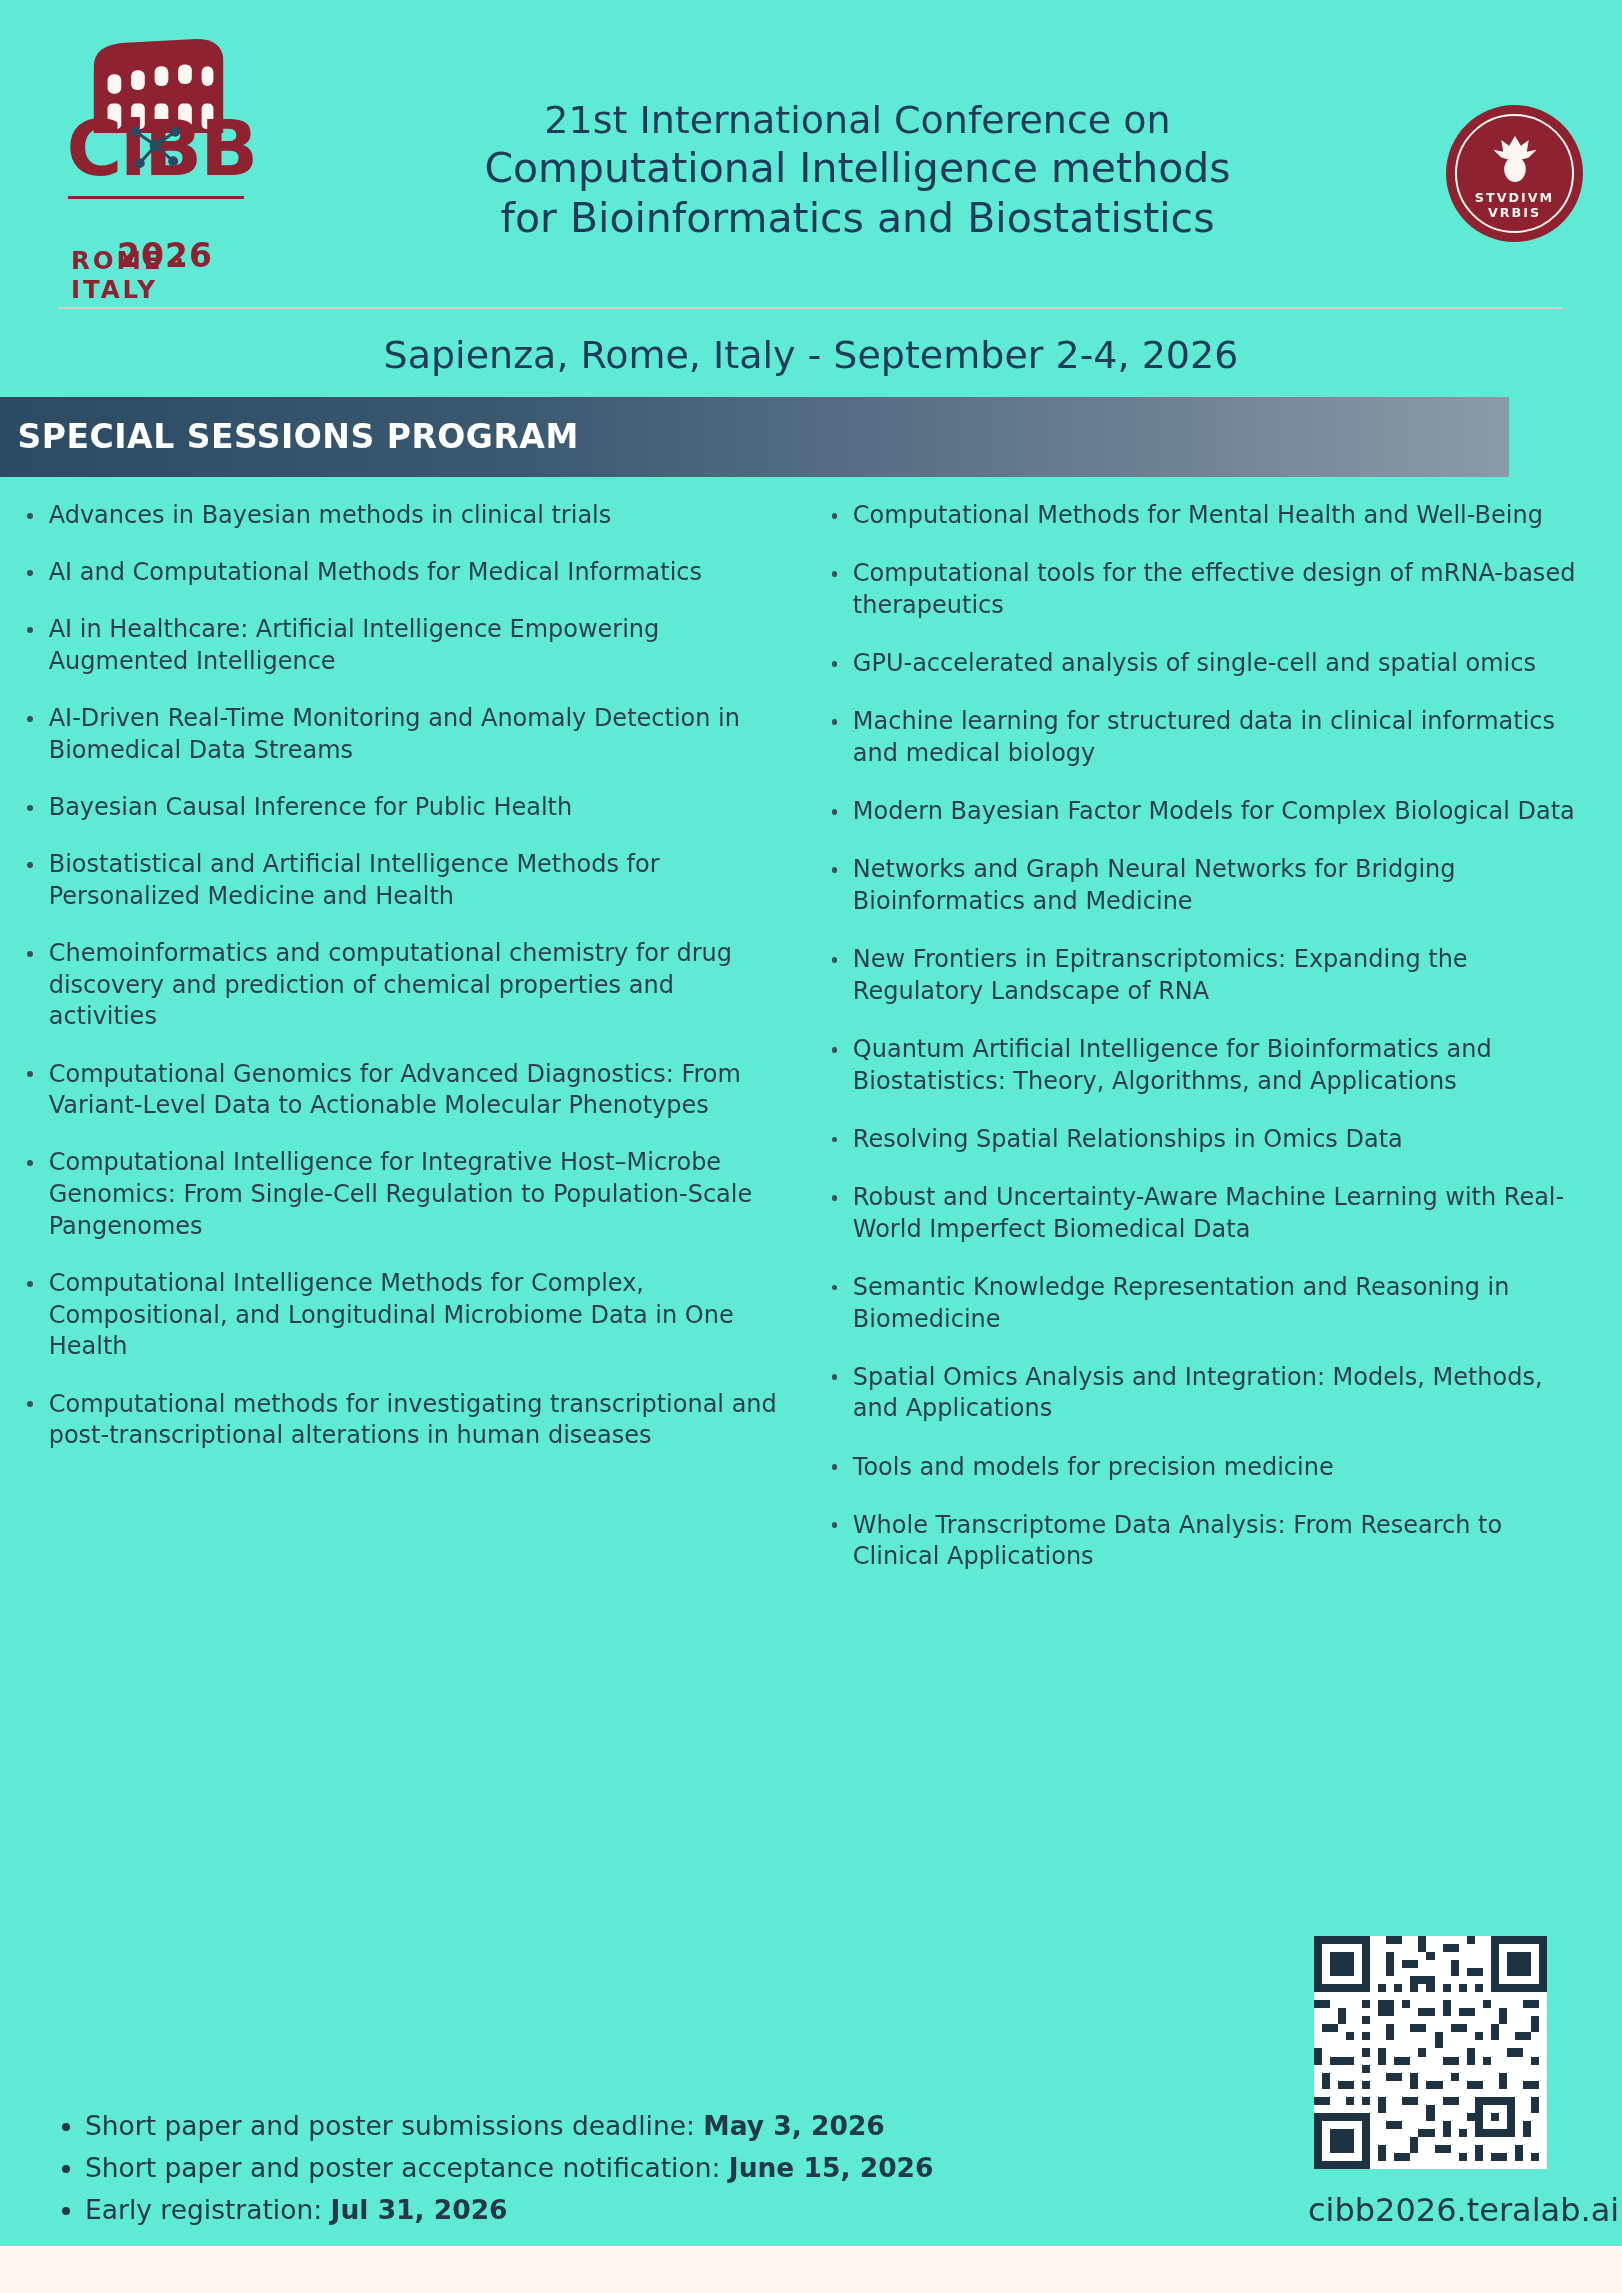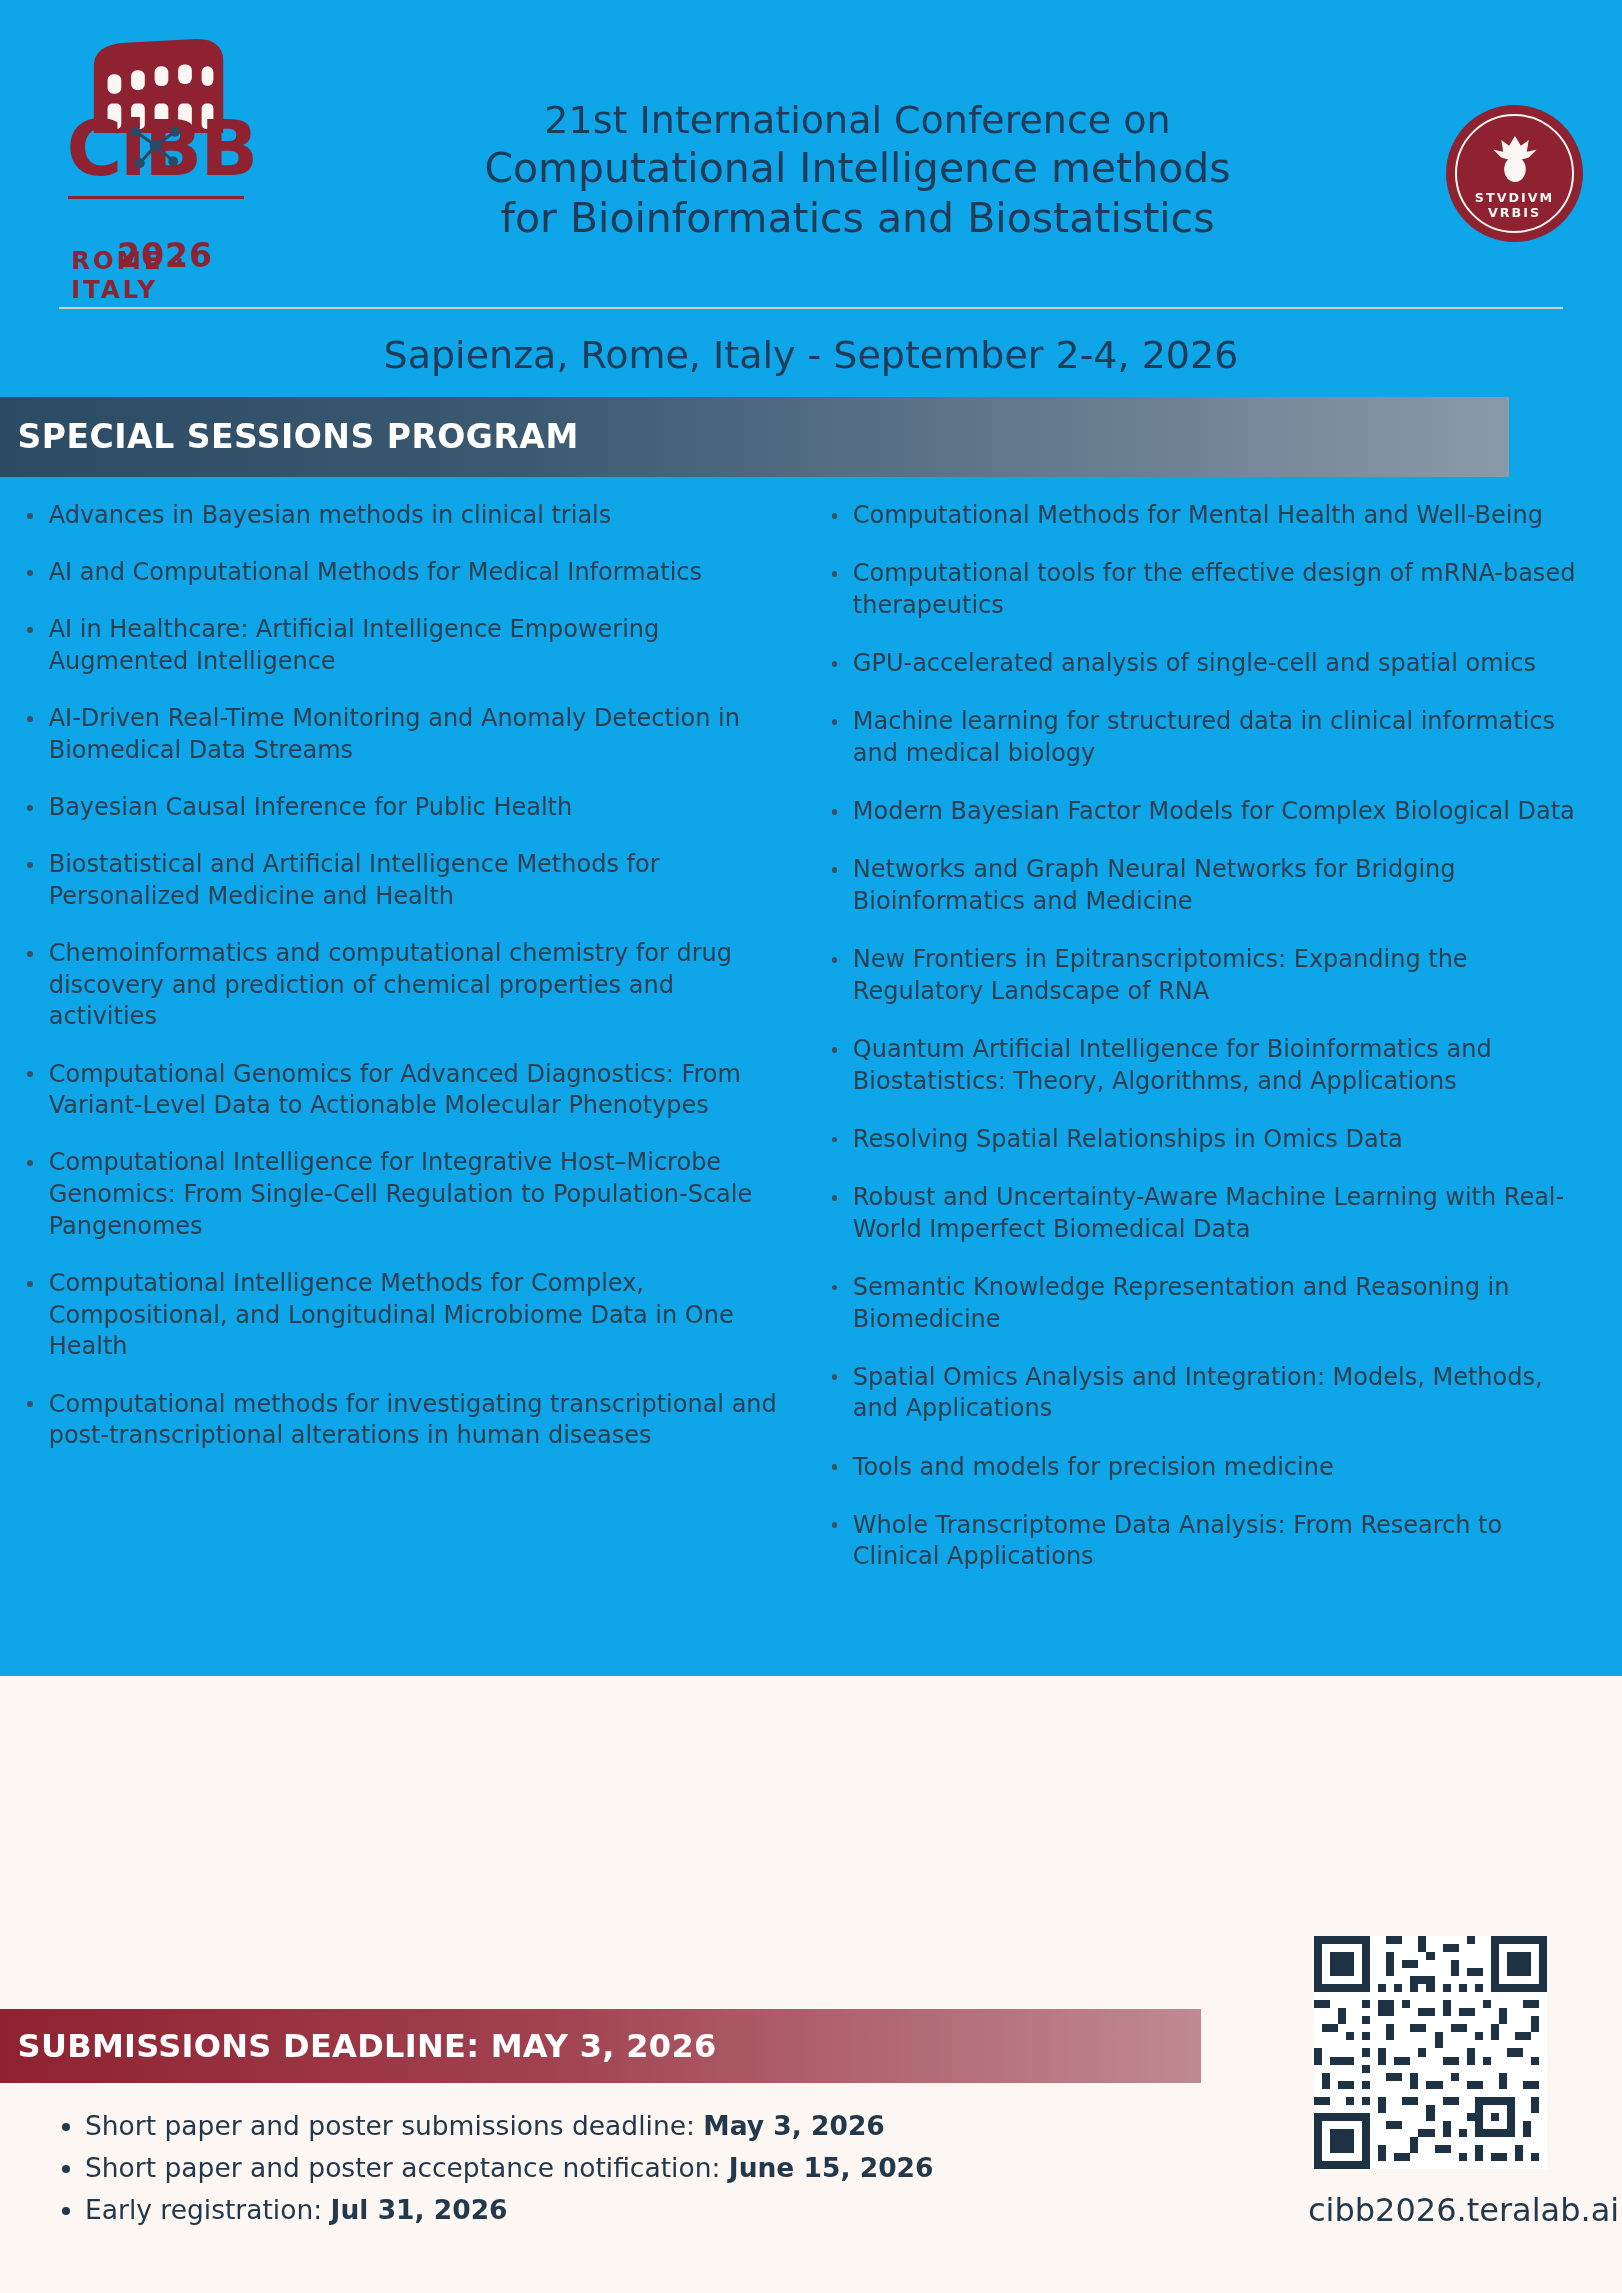--- a/index.html
+++ b/index.html
@@ -11,22 +11,22 @@
     width: 1622px;
     height: 2294px;
     font-family: "DejaVu Sans", sans-serif;
     background: #fdf7f4;
     position: relative;
     overflow: hidden;
   }
   .page {
     position: relative;
     width: 1622px;
-    height: 1676px;
-    background: #0ea5e9;
+    height: 2246px;
+    background: #5eead4;
   }
 
   
   .header {
     display: flex;
     align-items: center;
     padding: 17.6px 39px 0 39px;
     gap: 9.8px;
   }
   .logo-left {
@@ -357,23 +357,20 @@
         <li>Resolving Spatial Relationships in Omics Data</li>
         <li>Robust and Uncertainty-Aware Machine Learning with Real-World Imperfect Biomedical Data</li>
         <li>Semantic Knowledge Representation and Reasoning in Biomedicine</li>
         <li>Spatial Omics Analysis and Integration: Models, Methods, and Applications</li>
         <li>Tools and models for precision medicine</li>
         <li>Whole Transcriptome Data Analysis: From Research to Clinical Applications</li>
       </ul>
     </div>
   </div>
 
-  <div class="deadline-bar">
-    <div class="label">SUBMISSIONS DEADLINE: MAY 3, 2026</div>
-  </div>
 
   <div class="deadline-list">
     <ul>
       <li><span>Short paper and poster submissions deadline: </span><b>May 3, 2026</b></li>
       <li><span>Short paper and poster acceptance notification: </span><b>June 15, 2026</b></li>
       <li><span>Early registration: </span><b>Jul 31, 2026</b></li>
     </ul>
   </div>
 
   <div class="qr-wrap">

